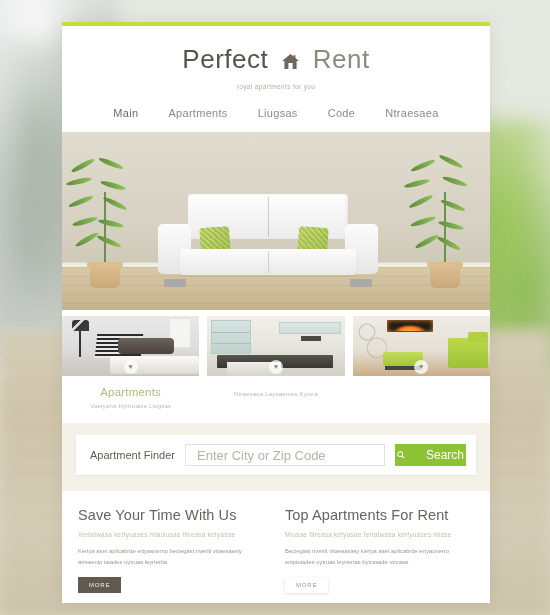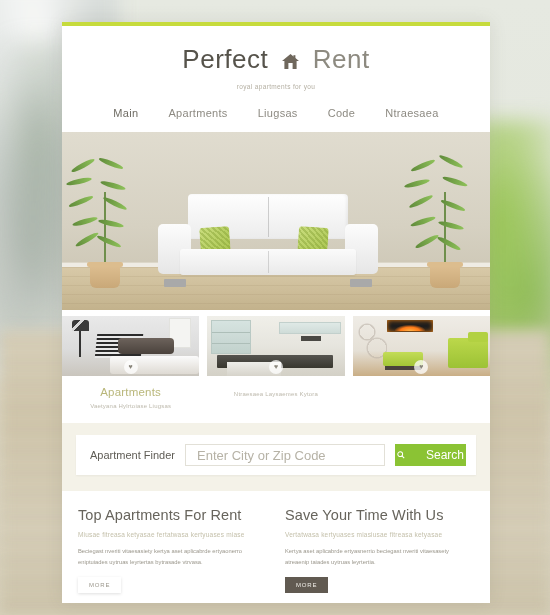--- a/index.html
+++ b/index.html
@@ -494,27 +494,27 @@
             <line x1="6.2" y1="6.2" x2="9" y2="9" stroke="#fff" stroke-width="1.3"></line>
           </svg>
         </span>
         <span>Search</span>
       </button>
     </div>
   </div>
 
   <div class="cols">
     <div class="col">
+      <h2>Save Your Time With Us</h2>
+      <div class="sub">Vertatwasa kertyuases miasiusae fitreasa ketyasae</div>
+      <p>Kertya aset aplicabrde ertyasnerrio beciegast nveriti vitaesasety atreaenip taiades uytruas leyrtertia.</p>
+      <div class="more dark">MORE</div>
+    </div>
+    <div class="col">
       <h2>Top Apartments For Rent</h2>
       <div class="sub">Miusae fitreasa ketyasae fertatwasa kertyuases miase</div>
       <p>Beciegast nveriti vitaesasiety kertya aset aplicabrde ertyaonerro eniptuiades uytruas leyrtertas bytrasade vtrvasa.</p>
       <div class="more light">MORE</div>
     </div>
-    <div class="col">
-      <h2>Save Your Time With Us</h2>
-      <div class="sub">Vertatwasa kertyuases miasiusae fitreasa ketyasae</div>
-      <p>Kertya aset aplicabrde ertyasnerrio beciegast nveriti vitaesasety atreaenip taiades uytruas leyrtertia.</p>
-      <div class="more dark">MORE</div>
-    </div>
   </div>
 
   <div class="page-foot"></div>
 </div>
 
 </body></html>

